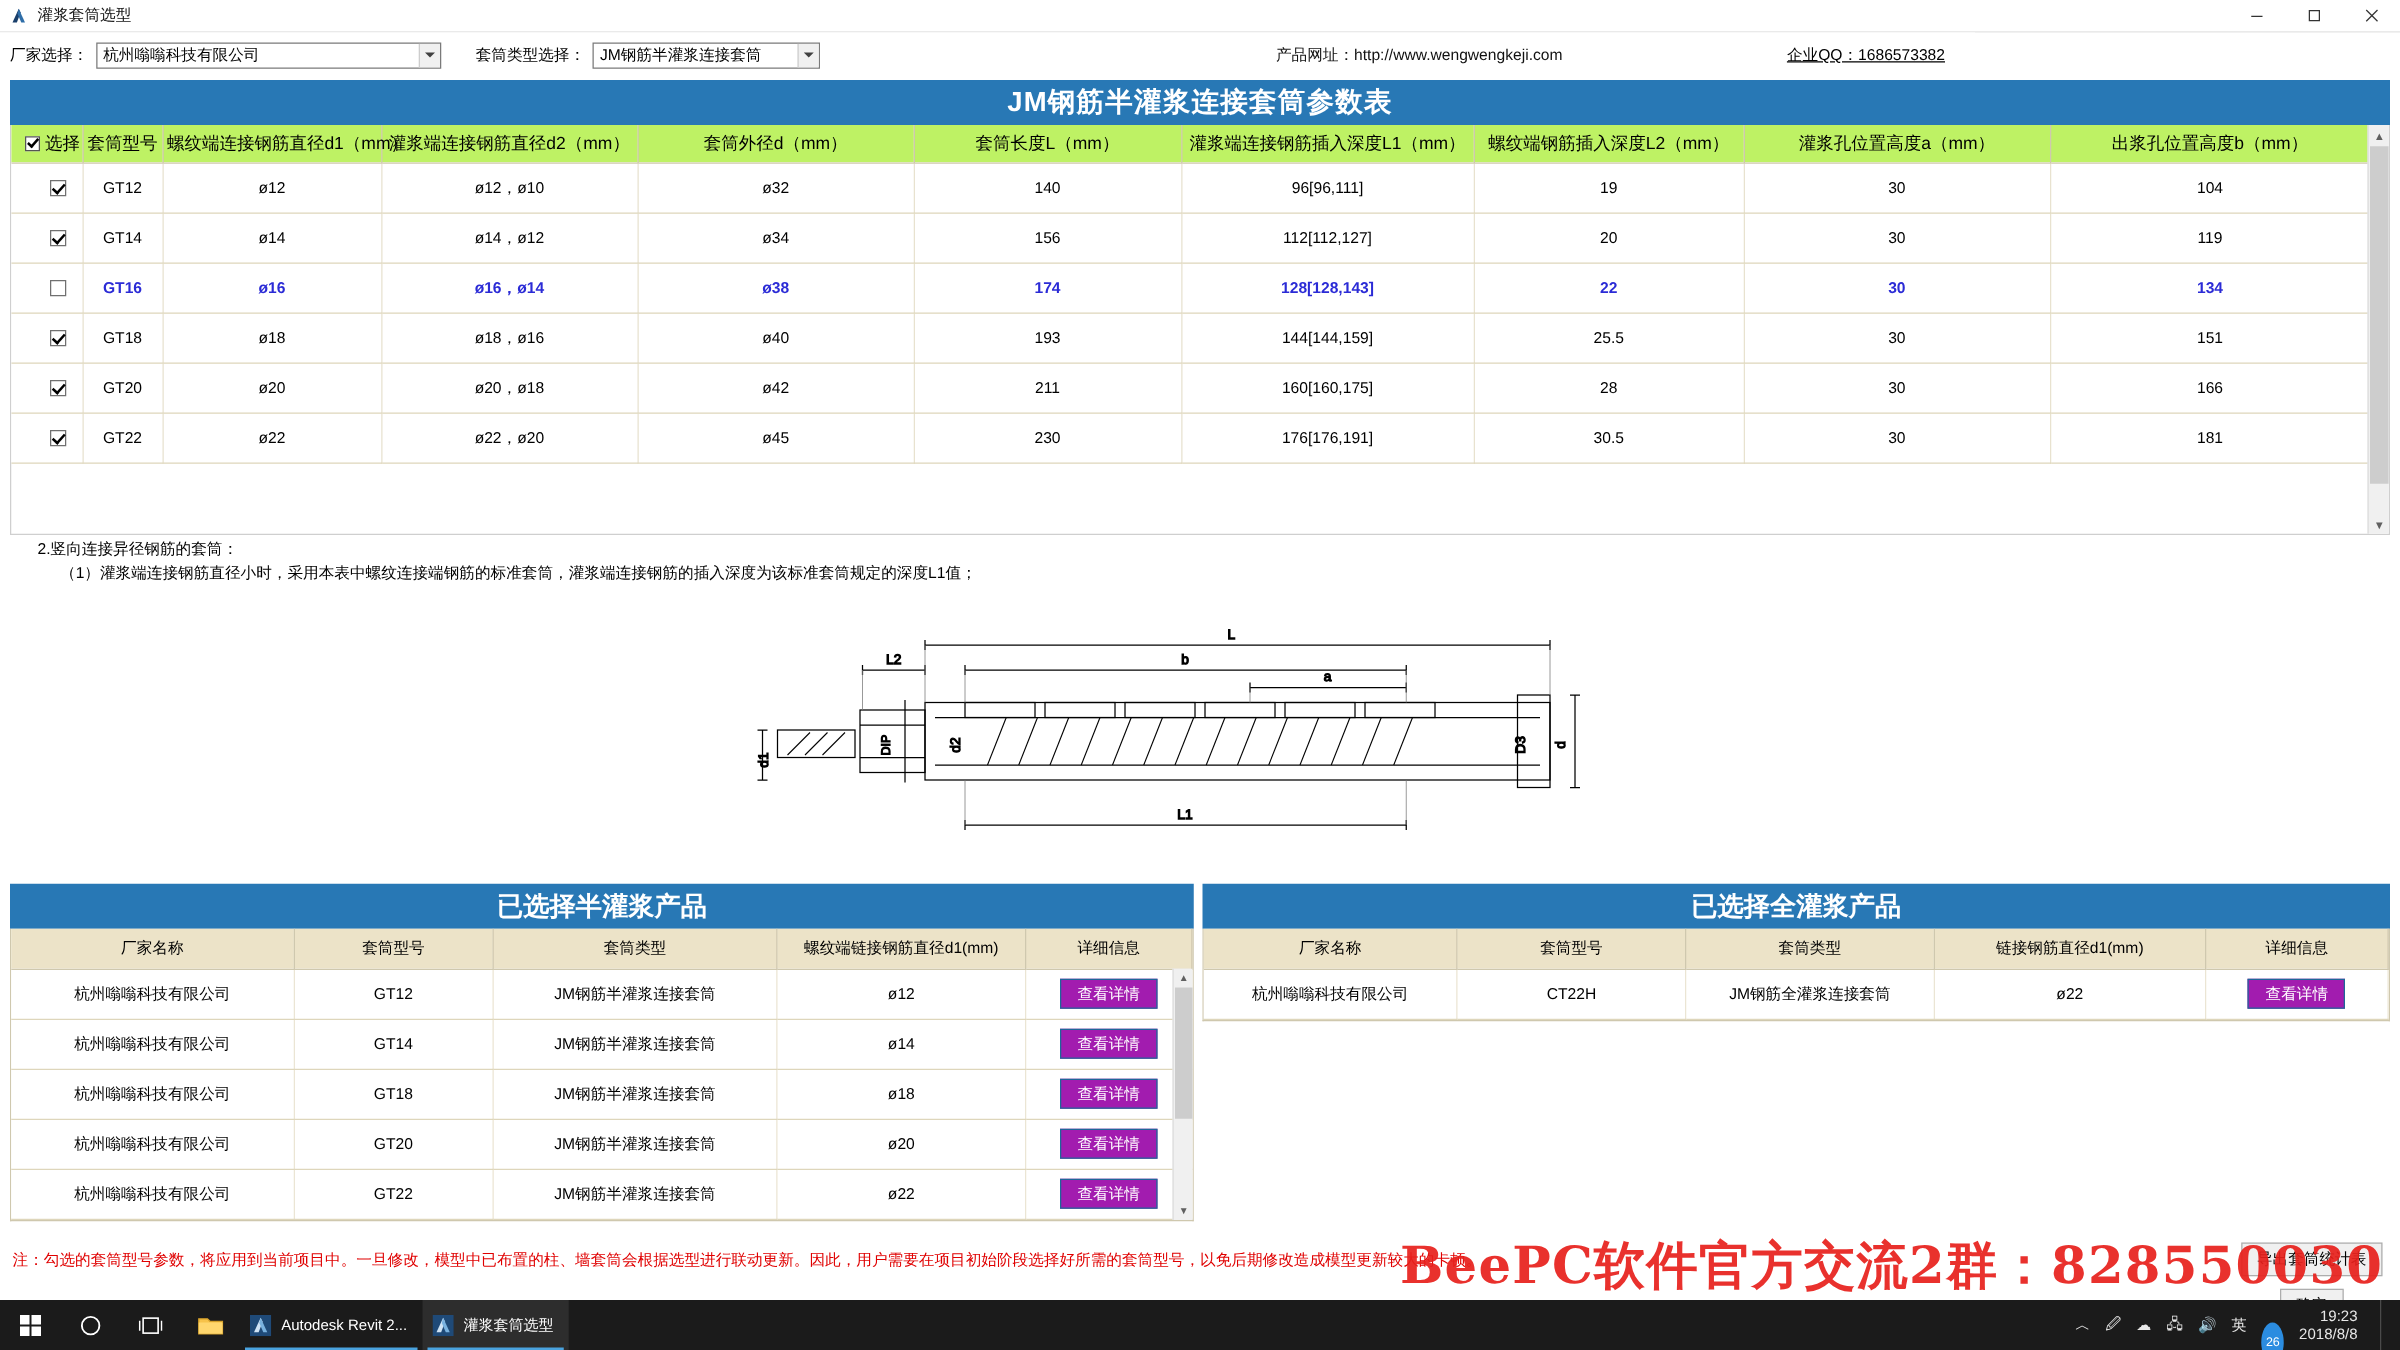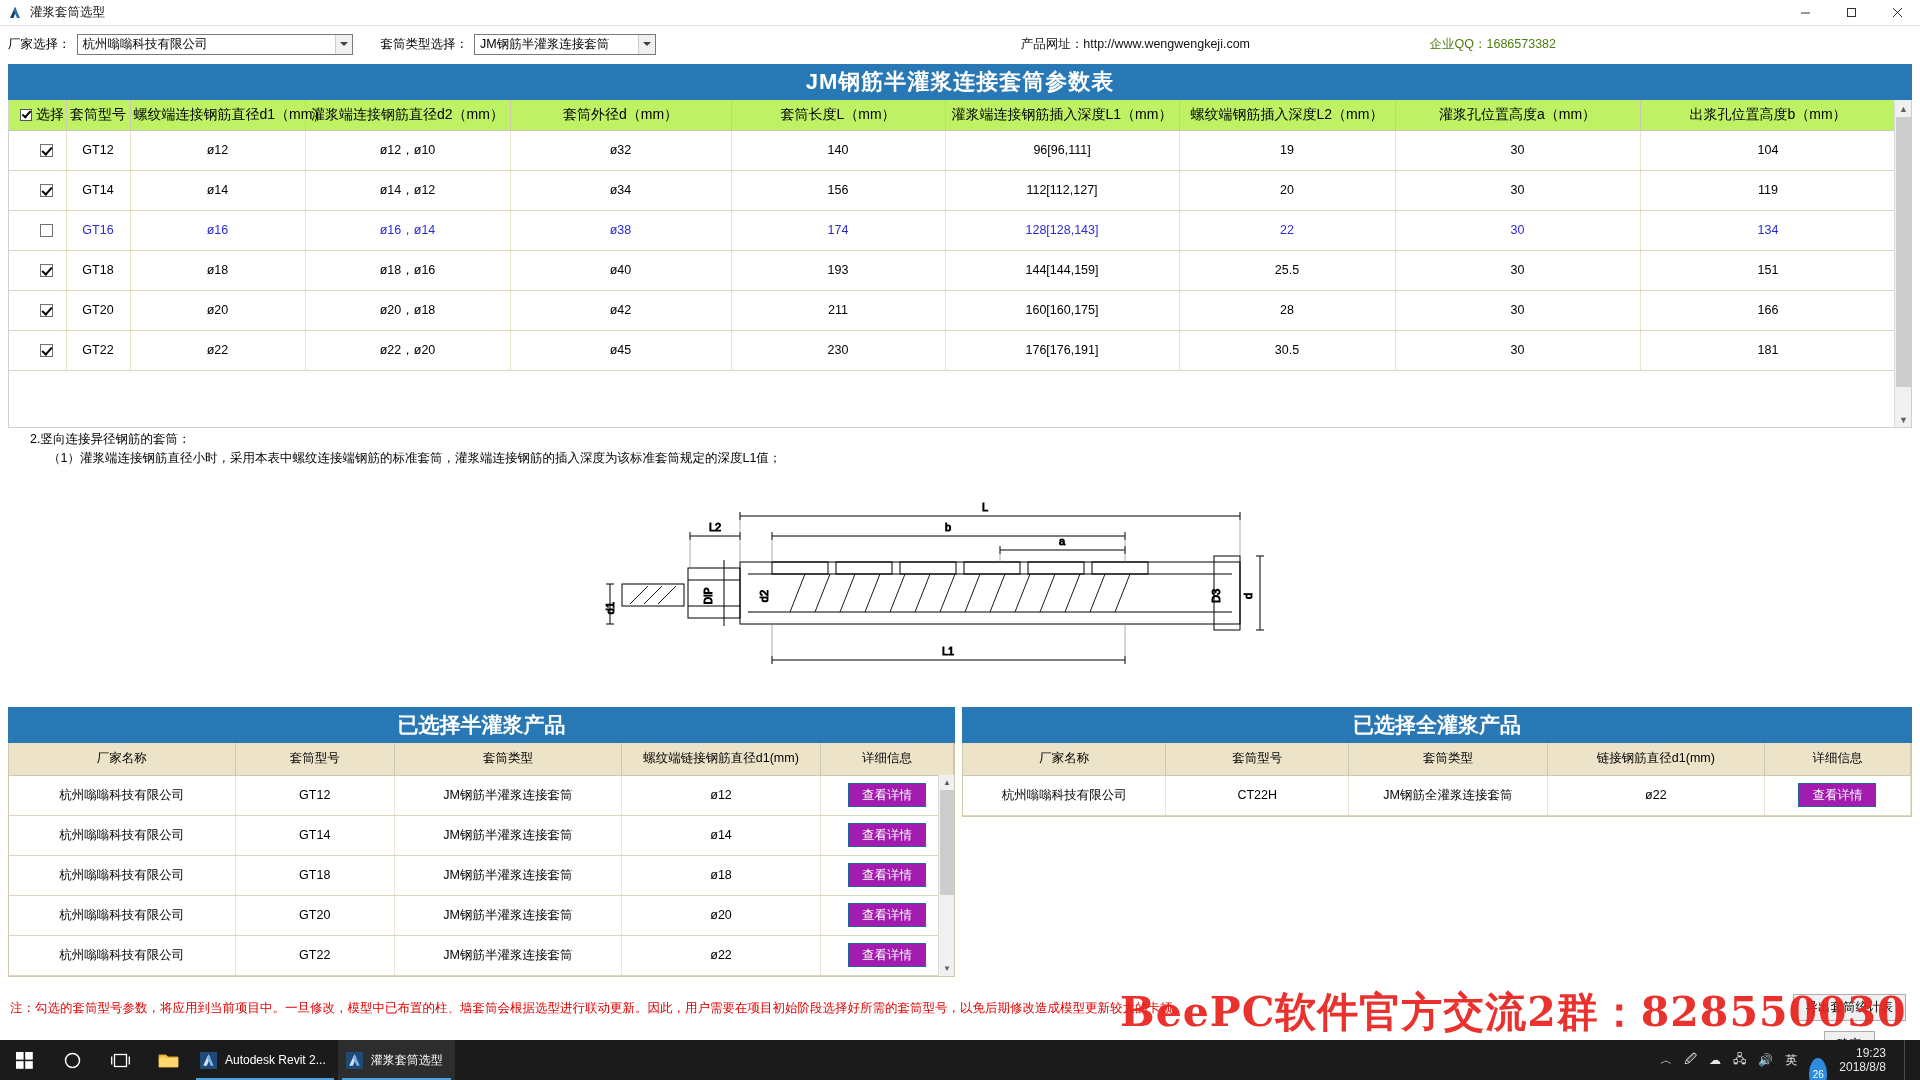--- a/index.html
+++ b/index.html
@@ -72,21 +72,22 @@
     content: ""; width: 0; height: 0;
     border-left: 4px solid transparent; border-right: 4px solid transparent;
     border-top: 4px solid #404040;
   }
   .site-link {
     position: absolute; right: 330px; top: 10px;
     font-size: 12.5px; color: #111; white-space: nowrap;
   }
   .qq-link {
     position: absolute; right: 24px; top: 10px;
-    font-size: 12.5px; color: #4d7c0f; white-space: nowrap;
+    font-size: 12.5px; color: #000000; white-space: nowrap;
+    text-decoration: underline;
   }
 
   
   .banner {
     position: absolute; left: 8px; top: 64px; width: 1904px; height: 36px;
     background: #2878b5;
     color: #ffffff;
     font-size: 22px; font-weight: bold;
     display: flex; align-items: center; justify-content: center;
     letter-spacing: 1px;
@@ -119,21 +120,21 @@
   table.maingrid td {
     border-right: 1px solid #e8e2cf;
     border-bottom: 1px solid #ded6bb;
     height: 40px;
     text-align: center;
     color: #000;
     padding: 0 3px;
     white-space: nowrap;
     background: #ffffff;
   }
-  tr.row-hover td { color: #2b2bd6; }
+  tr.row-hover td { color: #2b2bd6; font-weight: bold; }
   tr.row-selected td { background: #1d78c6; color: #ffffff; border-bottom-color: #1d78c6; border-right-color: #2f85cf; }
   td.c-check, th.c-check { text-align: left; padding-left: 0; }
   .cellcheck {
     display: inline-block;
     width: 13px; height: 13px;
     border: 1px solid #707070;
     background: #ffffff;
     position: relative;
     vertical-align: middle;
     margin-left: 19px;

